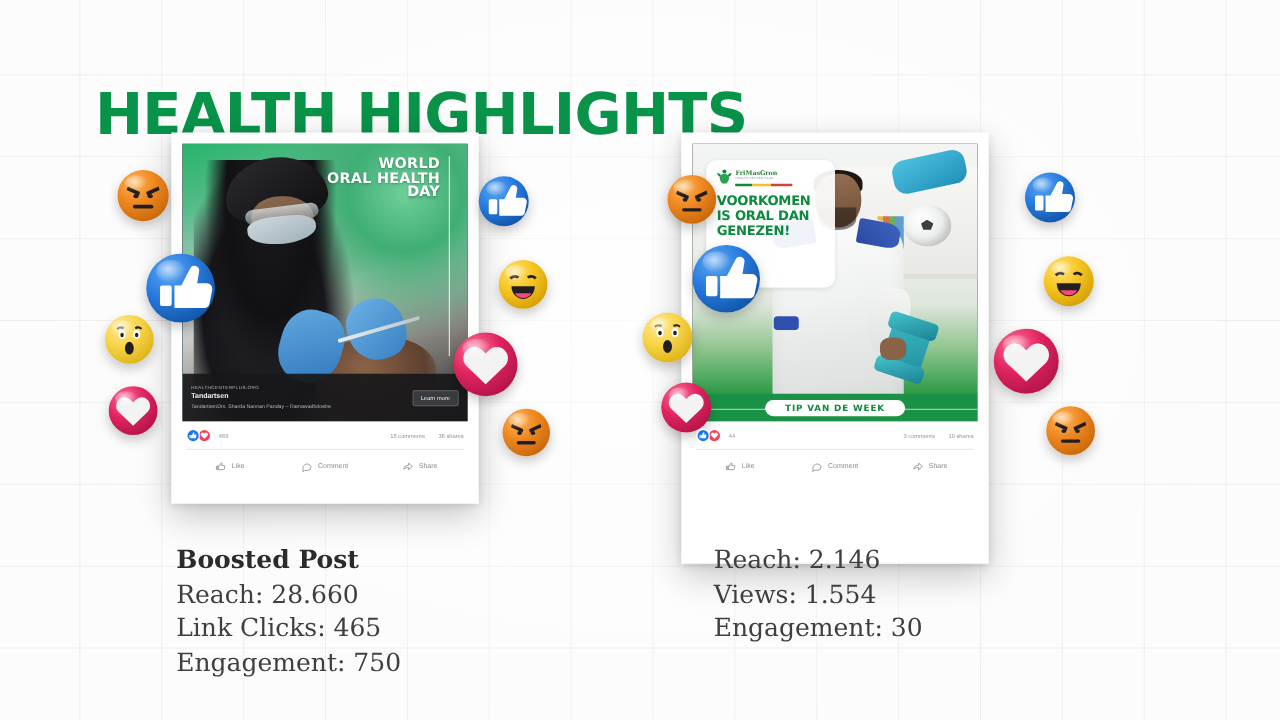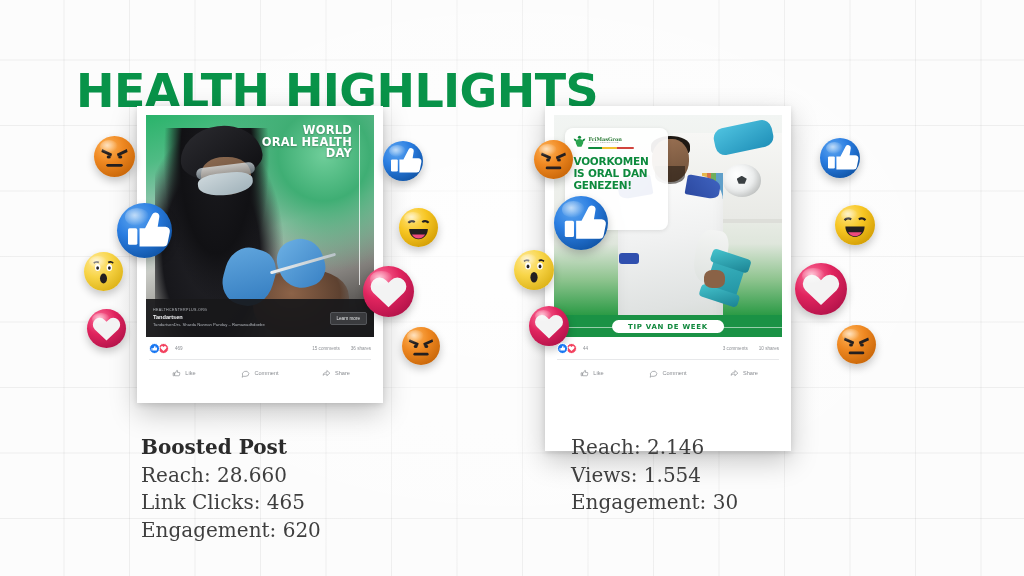--- a/index.html
+++ b/index.html
@@ -615,20 +615,20 @@
         </svg>
         <div class="gloss"></div>
       </div>
     </div>
   </div>
 
 <div class="stat-block" id="stats-left">
   <div class="stat-title">Boosted Post</div>
   <div class="stat-line">Reach: 28.660</div>
   <div class="stat-line">Link Clicks: 465</div>
-  <div class="stat-line">Engagement: 620</div>
+  <div class="stat-line">Engagement: 750</div>
 </div>
 
 <div class="stat-block" id="stats-right">
   <div class="stat-line">Reach: 2.146</div>
   <div class="stat-line">Views: 1.554</div>
   <div class="stat-line">Engagement: 30</div>
 </div>
 
 </body></html>

